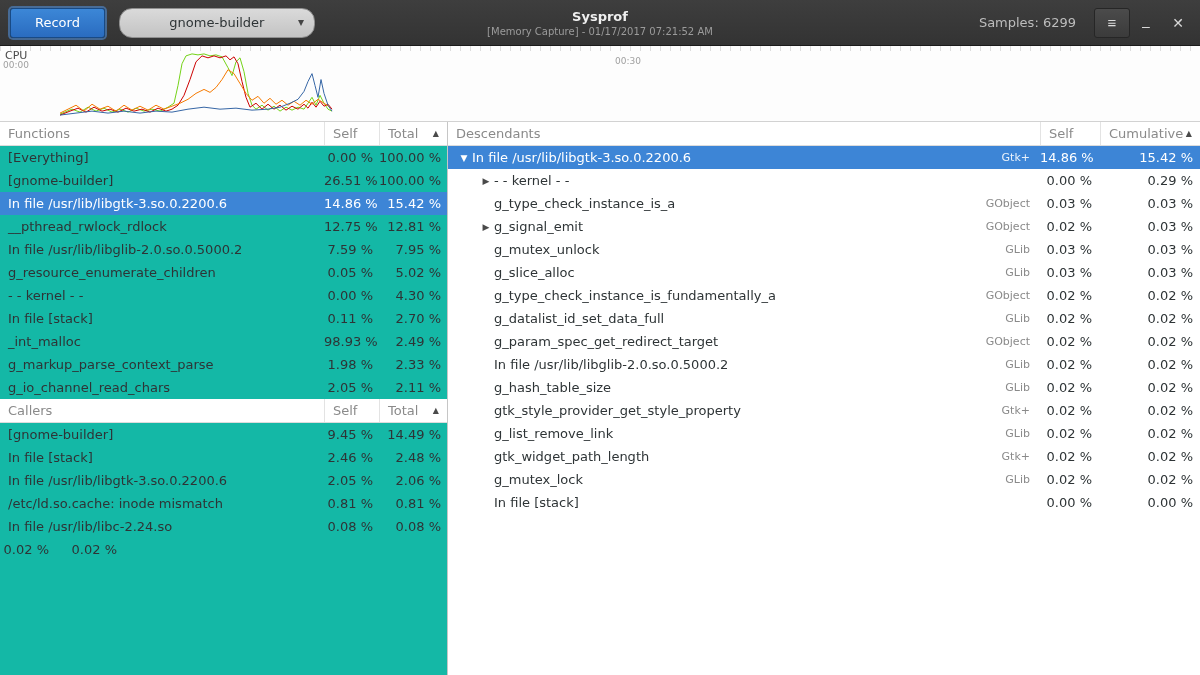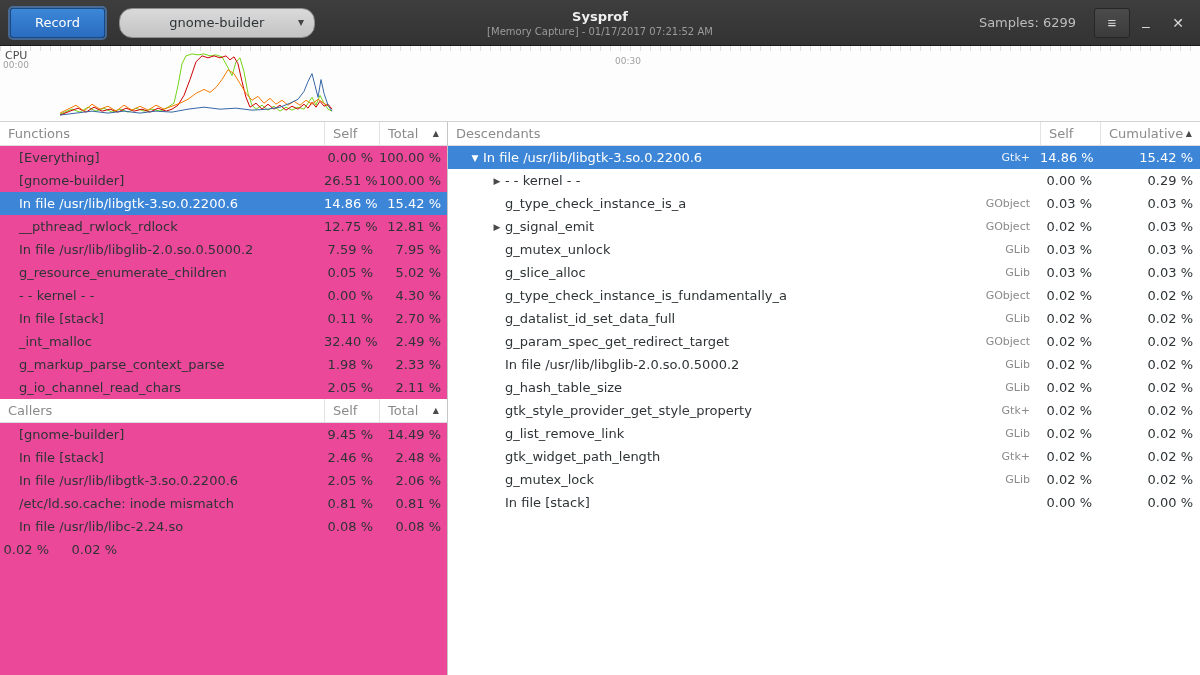--- a/index.html
+++ b/index.html
@@ -31,37 +31,37 @@
   .ruler { position:absolute; top:0; left:0; right:0; height:5px;
            background:repeating-linear-gradient(to right,#c4c4c4 0 1px,transparent 1px 10px); opacity:.55; }
   .cpu-label { position:absolute; top:3px; left:5px; font-size:11px; color:#4a4a4a; }
   .time-label { position:absolute; font-size:9px; color:#a0a0a0; }
   .t0 { top:14px; left:3px; }
   .t30 { top:10px; left:615px; }
   #cpu-chart { position:absolute; inset:0; width:100%; height:100%; }
 
   
   .main { display:flex; height:553px; }
-  .left-panel { width:448px; border-right:1px solid #c6c6c6; display:flex; flex-direction:column; background:#ec4899; }
+  .left-panel { width:448px; border-right:1px solid #c6c6c6; display:flex; flex-direction:column; background:#14b8a6; }
   .right-panel { flex:1; display:flex; flex-direction:column; background:#fff; }
 
   .thead { display:flex; height:24px; align-items:center; border-bottom:1px solid #dcdcdc; background:#fff;
            color:#8a8a8a; font-size:13px; flex:0 0 auto; }
   .thead .hcol { padding:0 8px; height:100%; display:flex; align-items:center; }
   .thead .hname { flex:1; }
   .thead .hself { width:55px; border-left:1px solid #e3e3e3; }
   .thead .htotal { width:68px; border-left:1px solid #e3e3e3; justify-content:space-between; }
   .thead .hself-r { width:60px; border-left:1px solid #e3e3e3; }
   .thead .htotal-r { width:100px; border-left:1px solid #e3e3e3; justify-content:space-between; }
   .sort-arrow { font-size:8px; color:#4a4a4a; }
 
   .trow { display:flex; height:23px; align-items:center; white-space:nowrap; cursor:default; }
   .trow.selected { background:#3d85d6; color:#fff; }
   .cell { overflow:hidden; }
-  .cell.name { flex:1; padding-left:19px; display:flex; align-items:center; }
+  .cell.name { flex:1; padding-left:8px; display:flex; align-items:center; }
   .cell.self { width:55px; text-align:right; padding-right:6px; }
   .cell.total { width:68px; text-align:right; padding-right:6px; }
   .cell.self-r { width:60px; text-align:right; padding-right:8px; }
   .cell.total-r { width:100px; text-align:right; padding-right:7px; }
   .cell.cat { width:70px; text-align:right; padding-right:10px; font-size:11px; color:#8a8a8a; }
   .trow.selected .cell.cat { color:#eaf2fb; }
 
   .expander { display:inline-block; width:16px; font-size:9px; color:#4a4a4a; text-align:center; flex:0 0 auto; }
   .trow.selected .expander { color:#fff; }
   .exp-d0 { margin-left:0px; }
@@ -148,21 +148,21 @@
           <div class="cell self">0.00 %</div>
           <div class="cell total">4.30 %</div>
         </div>
         <div class="trow">
           <div class="cell name">In file [stack]</div>
           <div class="cell self">0.11 %</div>
           <div class="cell total">2.70 %</div>
         </div>
         <div class="trow">
           <div class="cell name">_int_malloc</div>
-          <div class="cell self">32.40 %</div>
+          <div class="cell self">98.93 %</div>
           <div class="cell total">2.49 %</div>
         </div>
         <div class="trow">
           <div class="cell name">g_markup_parse_context_parse</div>
           <div class="cell self">1.98 %</div>
           <div class="cell total">2.33 %</div>
         </div>
         <div class="trow">
           <div class="cell name">g_io_channel_read_chars</div>
           <div class="cell self">2.05 %</div>

